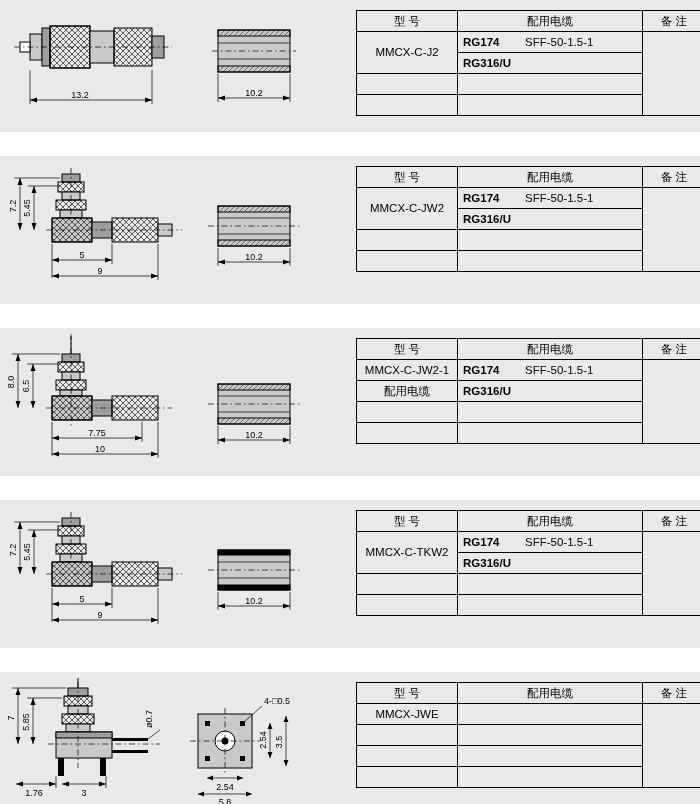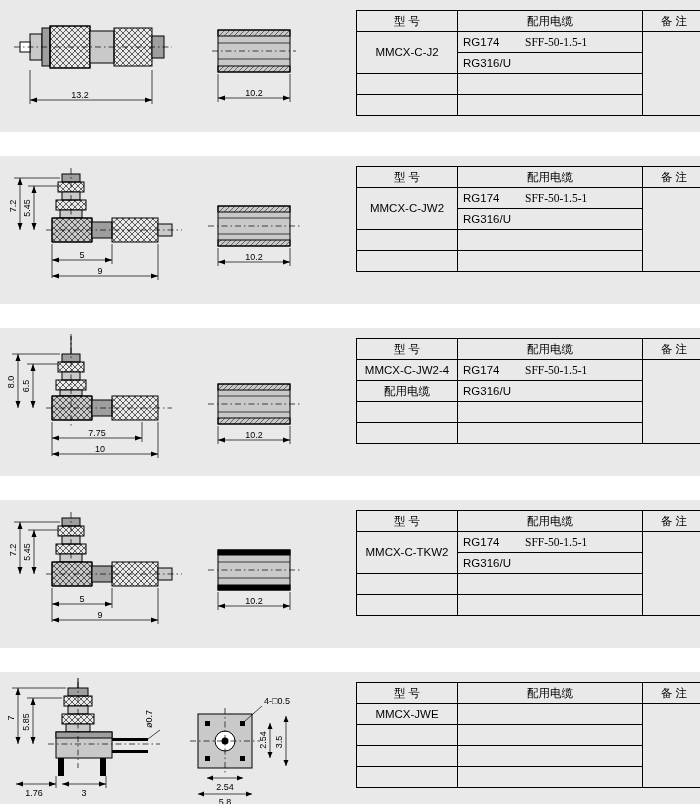--- a/index.html
+++ b/index.html
@@ -48,22 +48,22 @@
     vertical-align:middle;
     padding:0 2px;
     line-height:1.1;
   }
   table.spec .c1{width:96px;}
   table.spec .c2{width:180px;}
   table.spec .c3{width:58px;}
   td.leftpad{text-align:left;padding-left:5px;}
   td.model{font-size:11.5px;}
   .cable-line{display:flex;}
-  .cable-a{width:62px;text-align:left;padding-left:3px;}
-  .cable-b{text-align:right;font-family:Liberation Serif, serif;}
+  .cable-a{width:62px;text-align:left;padding-left:3px;font-weight:bold;}
+  .cable-b{text-align:right;}
 
   
   svg{display:block;}
   .ln{stroke:#000;stroke-width:1;fill:none;}
   .thin{stroke:#000;stroke-width:0.7;fill:none;}
   .dash{stroke:#000;stroke-width:0.7;fill:none;stroke-dasharray:6 3 1.5 3;}
   .fillw{fill:#ffffff;stroke:#000;stroke-width:1;}
   .fillg{fill:#c9c9c9;stroke:#000;stroke-width:1;}
   .fillgd{fill:#9e9e9e;stroke:#000;stroke-width:1;}
   .dimtxt{font-family:"Liberation Sans",sans-serif;font-size:9px;fill:#000;}
@@ -329,21 +329,21 @@
     </div>
     <div class="tablewrap">
       <table class="spec">
         <tbody>
             <tr>
           <td class="c1">型  号</td>
           <td class="c2">配用电缆</td>
           <td class="c3">备  注</td>
         </tr>
         <tr>
-          <td class="c1 model">MMCX-C-JW2-4</td>
+          <td class="c1 model">MMCX-C-JW2-1</td>
           <td class="c2 leftpad">
             <div class="cable-line">
               <span class="cable-a">RG174</span>
               <span class="cable-b">SFF-50-1.5-1</span>
             </div>
           </td>
           <td class="c3" rowspan="4"></td>
         </tr>
         <tr>
           <td class="c1 model">配用电缆</td>

